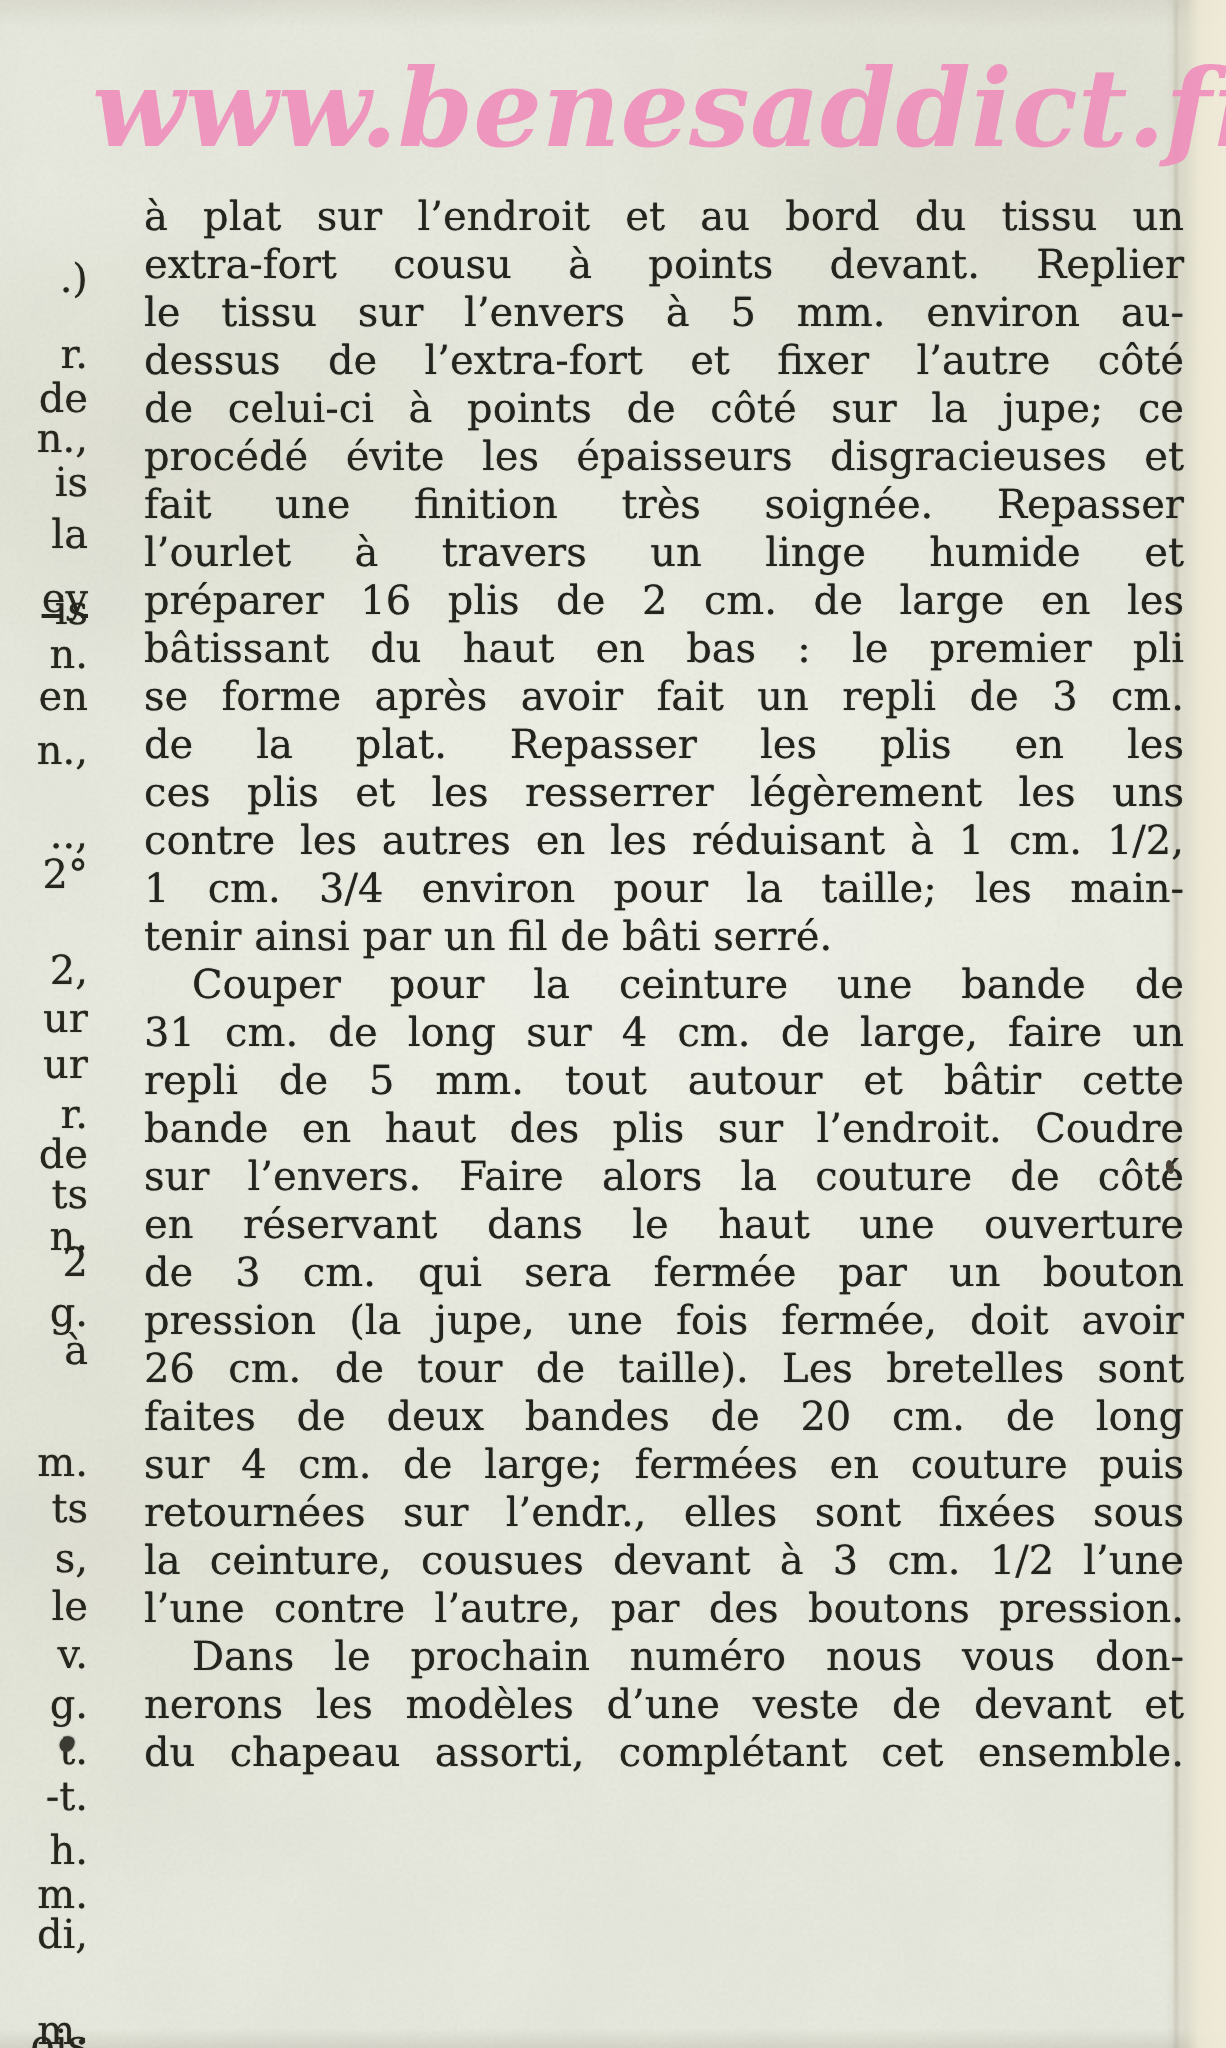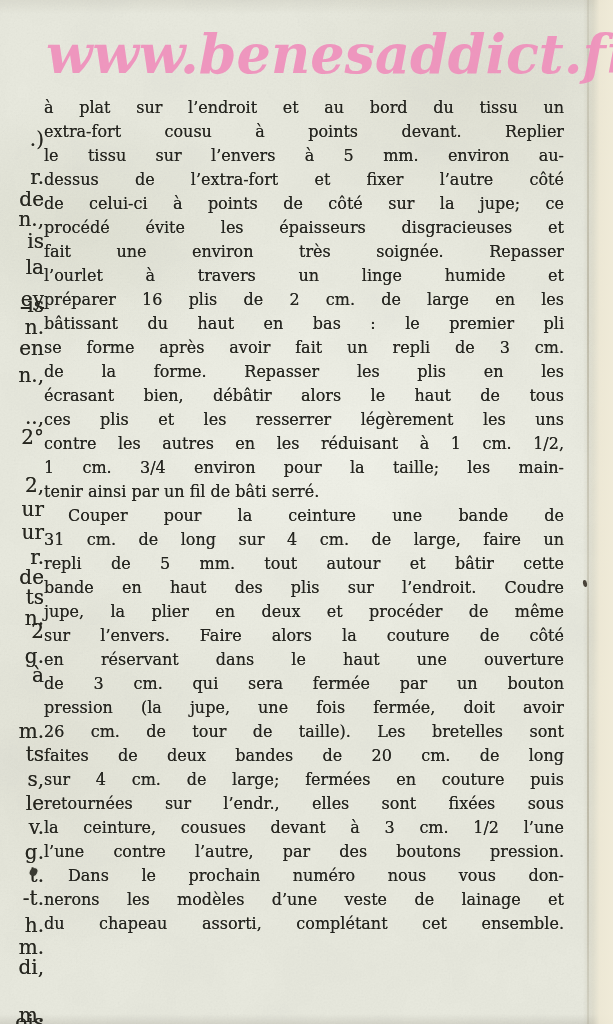--- a/index.html
+++ b/index.html
@@ -17,22 +17,22 @@
     font-family:"DejaVu Serif","Liberation Serif",serif;
   }
   .grain{position:absolute;left:0;top:0;pointer-events:none;mix-blend-mode:multiply;}
   .watermark{
     position:absolute;left:46px;top:18px;width:530px;height:72px;
     font-style:italic;font-weight:bold;font-size:54px;line-height:72px;
     text-align:center;letter-spacing:0px;white-space:nowrap;
     opacity:0.88;z-index:5;
   }
   .col{
-    position:absolute;left:44px;top:96px;width:520px;z-index:3;
-    color:#24241f;font-size:16px;
+    position:absolute;left:72px;top:96px;width:520px;z-index:3;
+    color:#24241f;font-size:20px;
     text-shadow:0 0 0.5px rgba(40,40,34,0.75);
   }
   .line{
     height:24px;line-height:24px;white-space:nowrap;
     text-align:justify;text-align-last:justify;
   }
   .line.lastleft{text-align:right;text-align-last:left;}
   .line.indent{padding-left:24px;}
   .frags{position:absolute;left:0;top:0;width:48px;height:1024px;z-index:3;
     color:#26261f;font-size:20px;text-shadow:0 0 0.5px rgba(40,40,34,0.7);}
@@ -108,48 +108,46 @@
       <span class="frag" style="top: 1004px;">m.</span>
     </div>
 
   <div class="col">
       <div class="line">à plat sur l’endroit et au bord du tissu un</div>
       <div class="line">extra-fort cousu à points devant. Replier</div>
       <div class="line">le tissu sur l’envers à 5 mm. environ au-</div>
       <div class="line">dessus de l’extra-fort et fixer l’autre côté</div>
       <div class="line">de celui-ci à points de côté sur la jupe; ce</div>
       <div class="line">procédé évite les épaisseurs disgracieuses et</div>
-      <div class="line">fait une environ très soignée. Repasser</div>
+      <div class="line">fait une finition très soignée. Repasser</div>
       <div class="line">l’ourlet à travers un linge humide et</div>
       <div class="line">préparer 16 plis de 2 cm. de large en les</div>
       <div class="line">bâtissant du haut en bas : le premier pli</div>
       <div class="line">se forme après avoir fait un repli de 3 cm.</div>
-      <div class="line">de la forme. Repasser les plis en les</div>
-      <div class="line">écrasant bien, débâtir alors le haut de tous</div>
+      <div class="line">de la plat. Repasser les plis en les</div>
       <div class="line">ces plis et les resserrer légèrement les uns</div>
       <div class="line">contre les autres en les réduisant à 1 cm. 1/2,</div>
       <div class="line">1 cm. 3/4 environ pour la taille; les main-</div>
       <div class="line lastleft">tenir ainsi par un fil de bâti serré.</div>
       <div class="line indent">Couper pour la ceinture une bande de</div>
       <div class="line">31 cm. de long sur 4 cm. de large, faire un</div>
       <div class="line">repli de 5 mm. tout autour et bâtir cette</div>
       <div class="line">bande en haut des plis sur l’endroit. Coudre</div>
-      <div class="line">jupe, la plier en deux et procéder de même</div>
       <div class="line">sur l’envers. Faire alors la couture de côté</div>
       <div class="line">en réservant dans le haut une ouverture</div>
       <div class="line">de 3 cm. qui sera fermée par un bouton</div>
       <div class="line">pression (la jupe, une fois fermée, doit avoir</div>
       <div class="line">26 cm. de tour de taille). Les bretelles sont</div>
       <div class="line">faites de deux bandes de 20 cm. de long</div>
       <div class="line">sur 4 cm. de large; fermées en couture puis</div>
       <div class="line">retournées sur l’endr., elles sont fixées sous</div>
       <div class="line">la ceinture, cousues devant à 3 cm. 1/2 l’une</div>
       <div class="line">l’une contre l’autre, par des boutons pression.</div>
       <div class="line indent">Dans le prochain numéro nous vous don-</div>
-      <div class="line">nerons les modèles d’une veste de lainage et</div>
+      <div class="line">nerons les modèles d’une veste de devant et</div>
       <div class="line">du chapeau assorti, complétant cet ensemble.</div>
     </div>
 
   <span class="speck"></span>
 
   <div class="edge"></div>
   <div class="crease"></div>
   <span class="edge-dot"></span>
 
   <svg class="grain" width="613" height="1024">

